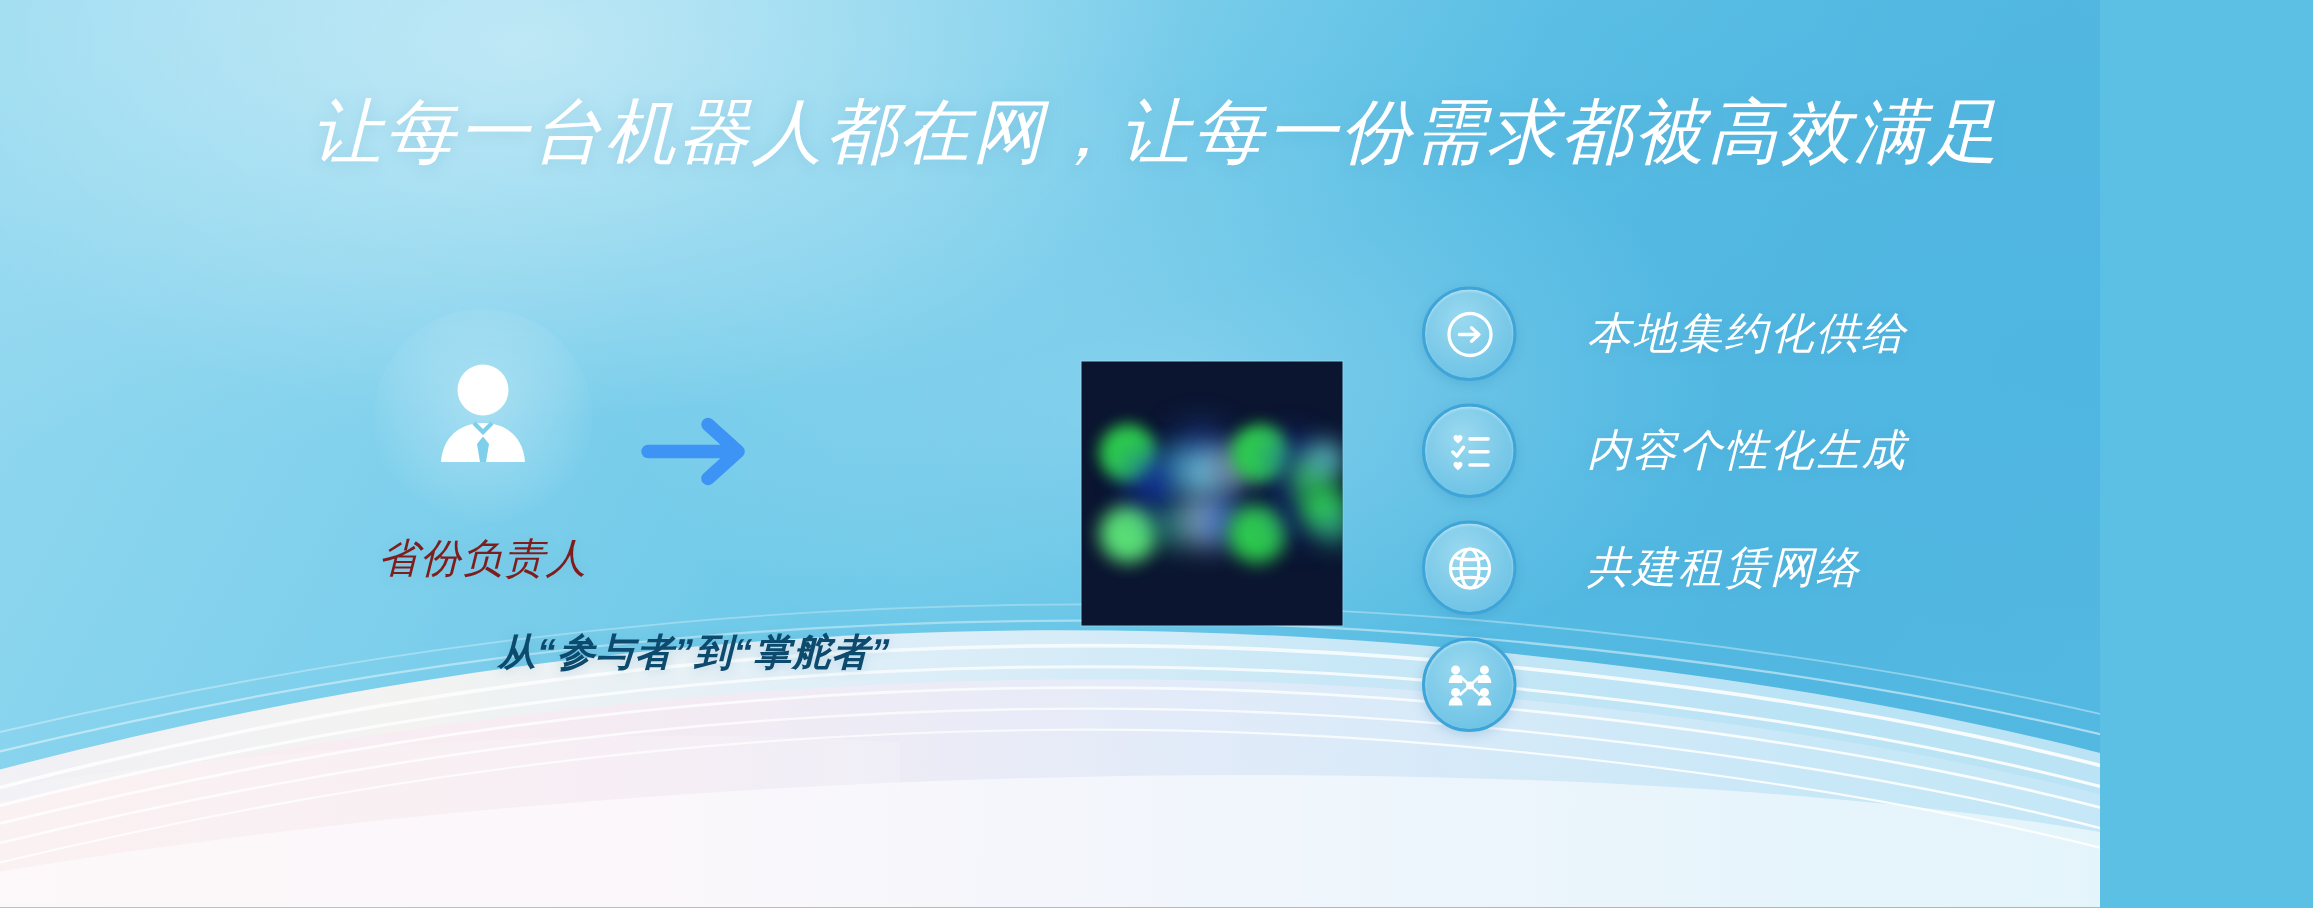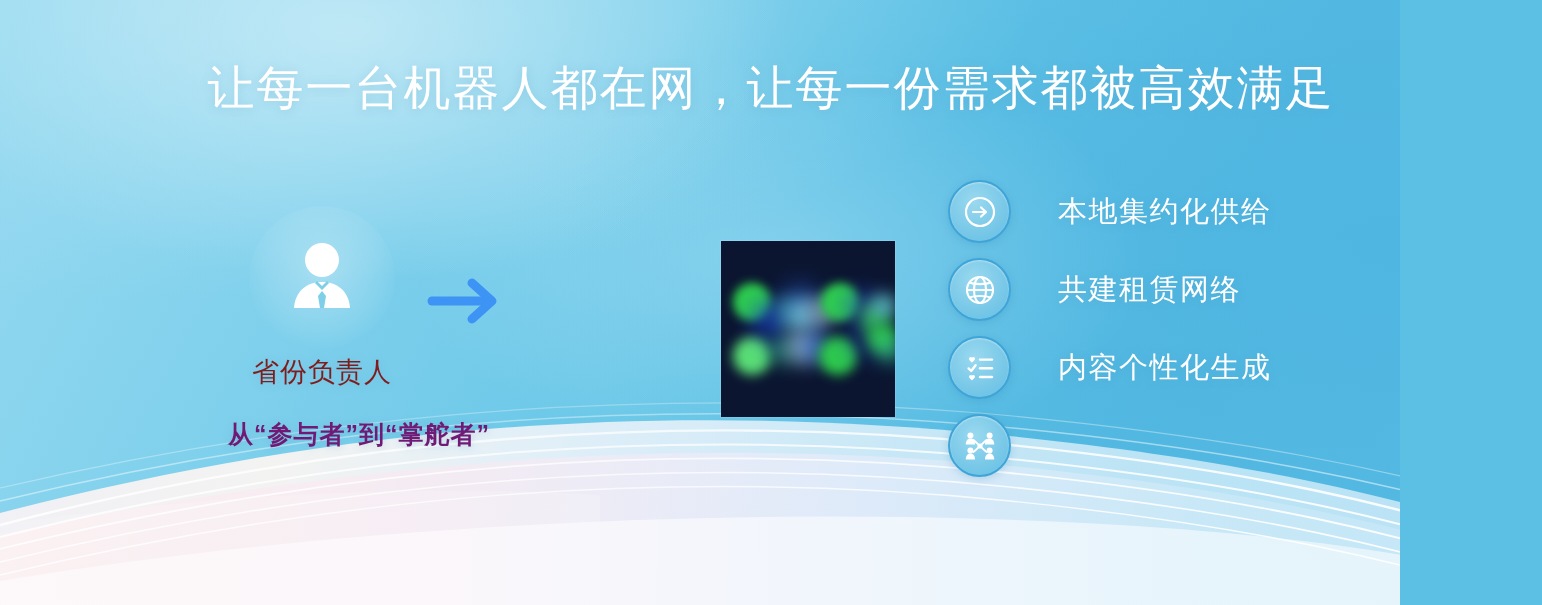--- a/index.html
+++ b/index.html
@@ -1,21 +1,21 @@
 <!DOCTYPE html>
 <html><head>
 <meta charset="utf-8">
 <style>
   html,body{margin:0;padding:0;}
   body{
     width:1542px;height:605px;overflow:hidden;
     font-family:"Liberation Sans","DejaVu Sans",sans-serif;
     background:#5cc0e4;
   }
-  .stage{position:relative;width:1400px;height:605px;overflow:hidden;}
+  .stage{position:relative;width:1400px;height:605px;overflow:hidden;font-style:italic;}
 
   
   .bg-base{
     position:absolute;inset:0;
     background:
       radial-gradient(120% 90% at 8% 0%, #9ddcf1 0%, rgba(157,220,241,0) 55%),
       radial-gradient(100% 120% at 100% 40%, #4fb6e2 0%, rgba(79,182,226,0) 60%),
       linear-gradient(118deg,#96d9f0 0%, #7fd0ec 26%, #63c4e6 56%, #53b9e0 80%, #58bbe1 100%);
   }
   .bg-glow-top{
@@ -53,35 +53,35 @@
   .node-icon{position:absolute;left:50%;top:38px;transform:translateX(-50%);width:88px;height:88px;}
   .node-icon svg{display:block;width:88px;height:88px;}
   .node-label{
     position:absolute;left:0;top:158px;width:188px;
     color:#7f1d1d;font-size:27px;letter-spacing:1px;font-weight:400;
     text-shadow:0 1px 8px rgba(90,160,195,.28);
   }
   .flow-arrow{position:absolute;left:196px;top:78px;width:82px;height:54px;}
   .flow-arrow svg{display:block;width:82px;height:54px;}
   .flow-caption{
-    position:absolute;left:0;top:222px;width:470px;text-align:left;
-    color:#701a75;font-size:25px;font-weight:bold;letter-spacing:1px;
+    position:absolute;left:0;top:222px;width:470px;text-align:center;
+    color:#0c4a6e;font-size:25px;font-weight:bold;letter-spacing:1px;
     text-shadow:0 1px 8px rgba(90,160,195,.30);
   }
 
   
   .photo{
     position:absolute;left:721px;top:241px;width:174px;height:176px;
     background:#0b1530;overflow:hidden;
     box-shadow:0 0 0 1px rgba(255,255,255,.10);
   }
   .orb{position:absolute;border-radius:50%;}
 
   
-  .features{position:absolute;left:948px;top:180px;width:430px;}
+  .features{position:absolute;left:948px;top:191px;width:430px;}
   .feature{position:relative;height:75px;margin-bottom:3px;}
   .f-badge{
     position:absolute;left:0;top:0;width:59px;height:59px;border-radius:50%;
     background:radial-gradient(circle at 42% 34%, #9ad9ef 0%, #79c8e8 58%, #62bfe4 100%);
     border:2px solid #3fa5d8;
     box-shadow:0 2px 8px rgba(40,120,170,.22), inset 0 1px 2px rgba(255,255,255,.45);
     display:flex;align-items:center;justify-content:center;
   }
   .f-badge svg{display:block;width:36px;height:36px;}
   .f-label{
@@ -206,48 +206,48 @@
             <polyline points="19,13.5 24,18 19,22.5"></polyline>
           </g>
         </svg>
       </div>
       <div class="f-label">本地集约化供给</div>
     </div>
 
     <div class="feature">
       <div class="f-badge">
         <svg viewBox="0 0 36 36">
+          <g fill="#ffffff">
+            <path d="M7,8.8 C7,7.2 9,6.4 10,7.8 C11,6.4 13,7.2 13,8.8 C13,10.6 10,12.6 10,12.6 C10,12.6 7,10.6 7,8.8 Z"></path>
+            <path d="M7,26.6 C7,25 9,24.2 10,25.6 C11,24.2 13,25 13,26.6 C13,28.4 10,30.4 10,30.4 C10,30.4 7,28.4 7,26.6 Z"></path>
+          </g>
+          <polyline points="6.6,18.4 9.2,21 13.6,15.2" fill="none" stroke="#ffffff" stroke-width="2.4" stroke-linecap="round" stroke-linejoin="round"></polyline>
+          <g stroke="#ffffff" stroke-width="2.4" stroke-linecap="round">
+            <line x1="18" y1="9.6" x2="30" y2="9.6"></line>
+            <line x1="18" y1="18.2" x2="30" y2="18.2"></line>
+            <line x1="18" y1="27" x2="30" y2="27"></line>
+          </g>
+        </svg>
+      </div>
+      <div class="f-label">内容个性化生成</div>
+    </div>
+
+    <div class="feature">
+      <div class="f-badge">
+        <svg viewBox="0 0 36 36">
           <g fill="none" stroke="#ffffff" stroke-width="2.1">
             <circle cx="18" cy="18" r="13"></circle>
             <ellipse cx="18" cy="18" rx="6" ry="13"></ellipse>
             <line x1="5" y1="18" x2="31" y2="18"></line>
             <path d="M8,10.5 C12,12.6 24,12.6 28,10.5"></path>
             <path d="M8,25.5 C12,23.4 24,23.4 28,25.5"></path>
           </g>
         </svg>
       </div>
       <div class="f-label">共建租赁网络</div>
-    </div>
-
-    <div class="feature">
-      <div class="f-badge">
-        <svg viewBox="0 0 36 36">
-          <g fill="#ffffff">
-            <path d="M7,8.8 C7,7.2 9,6.4 10,7.8 C11,6.4 13,7.2 13,8.8 C13,10.6 10,12.6 10,12.6 C10,12.6 7,10.6 7,8.8 Z"></path>
-            <path d="M7,26.6 C7,25 9,24.2 10,25.6 C11,24.2 13,25 13,26.6 C13,28.4 10,30.4 10,30.4 C10,30.4 7,28.4 7,26.6 Z"></path>
-          </g>
-          <polyline points="6.6,18.4 9.2,21 13.6,15.2" fill="none" stroke="#ffffff" stroke-width="2.4" stroke-linecap="round" stroke-linejoin="round"></polyline>
-          <g stroke="#ffffff" stroke-width="2.4" stroke-linecap="round">
-            <line x1="18" y1="9.6" x2="30" y2="9.6"></line>
-            <line x1="18" y1="18.2" x2="30" y2="18.2"></line>
-            <line x1="18" y1="27" x2="30" y2="27"></line>
-          </g>
-        </svg>
-      </div>
-      <div class="f-label">内容个性化生成</div>
     </div>
 
     <div class="feature">
       <div class="f-badge">
         <svg viewBox="0 0 36 36">
           <g stroke="#ffffff" stroke-width="1.8" fill="none">
             <line x1="11" y1="11.5" x2="18" y2="18"></line>
             <line x1="25" y1="11.5" x2="18" y2="18"></line>
             <line x1="11" y1="24.5" x2="18" y2="18"></line>
             <line x1="25" y1="24.5" x2="18" y2="18"></line>

